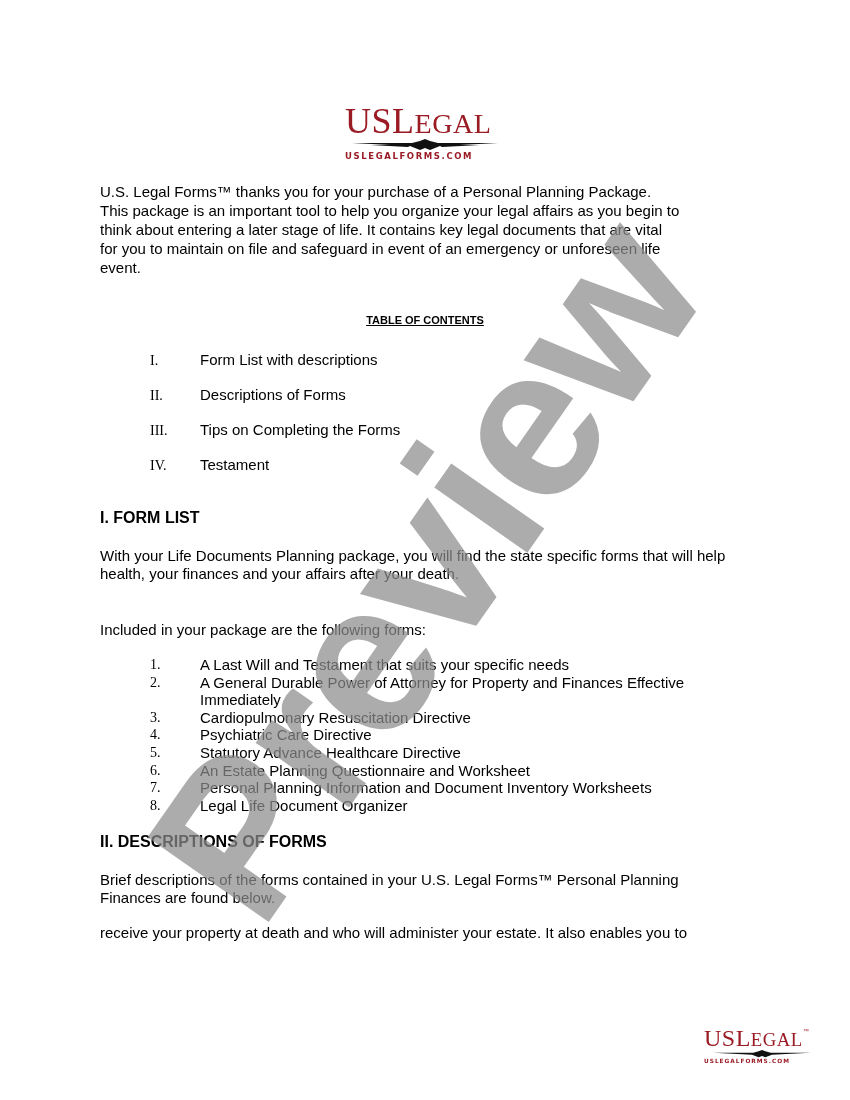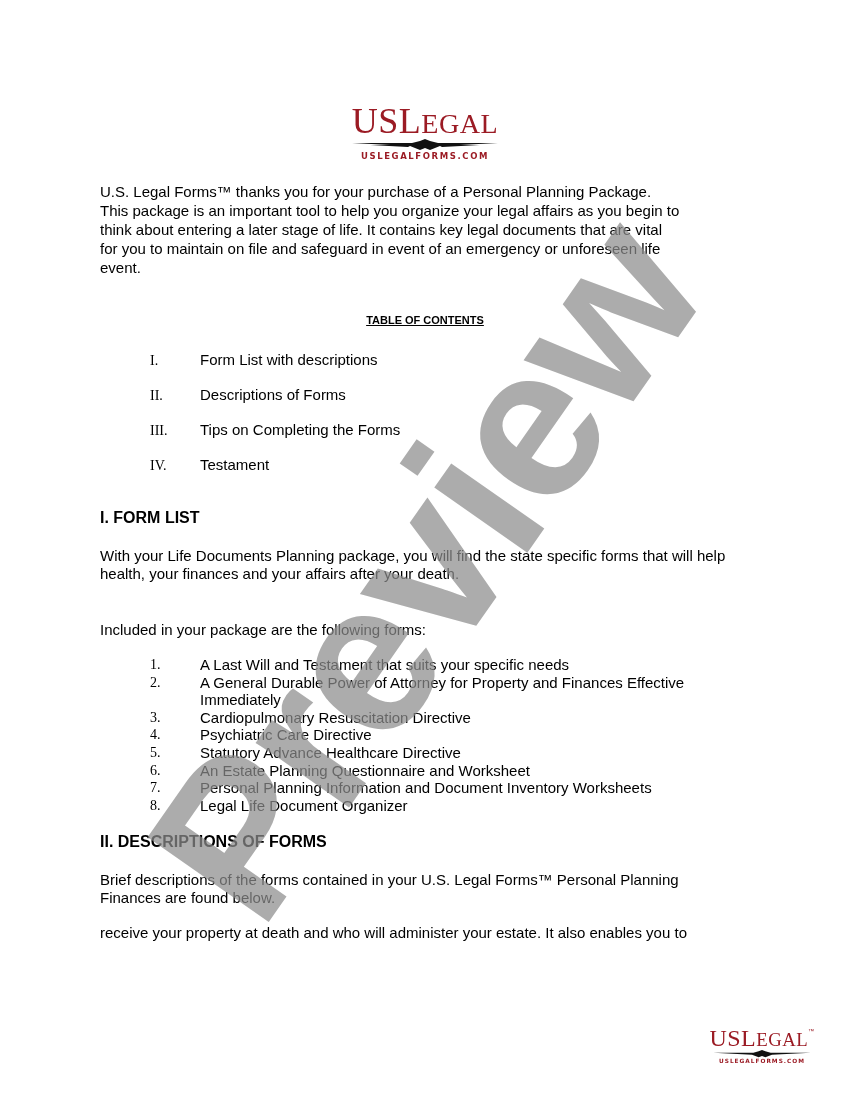--- a/index.html
+++ b/index.html
@@ -1,21 +1,21 @@
 <!DOCTYPE html>
 <html><head>
   <meta charset="utf-8">
   <style>
     html, body { margin: 0; padding: 0; background: #ffffff; }
     body { width: 850px; height: 1100px; position: relative; overflow: hidden;
            font-family: "Liberation Sans", sans-serif; color: #000; }
     .page { position: absolute; left: 0; top: 0; width: 850px; height: 1100px; }
 
     
-    .logo { position: absolute; text-align: center; }
+    .logo { position: absolute; text-align: left; }
     .logo-main { font-family: "Liberation Serif", serif; color: #9b1b24; line-height: 1; letter-spacing: 0.5px; }
     .logo-main .big { font-size: 1em; }
     .logo-main .small { font-size: 0.78em; }
     .logo-wing { display: block; margin: 0 auto; }
     .logo-url { font-family: "DejaVu Sans", sans-serif; color: #9b1b24; font-weight: bold; letter-spacing: 1.6px; line-height: 1; }
     .logo-top { left: 345px; top: 103px; width: 160px; }
     .logo-top .logo-main { font-size: 36px; }
     .logo-top .logo-url { font-size: 8.5px; margin-top: 1px; }
     .logo-bottom { left: 704px; top: 1026px; width: 116px; }
     .logo-bottom .logo-main { font-size: 24px; }

